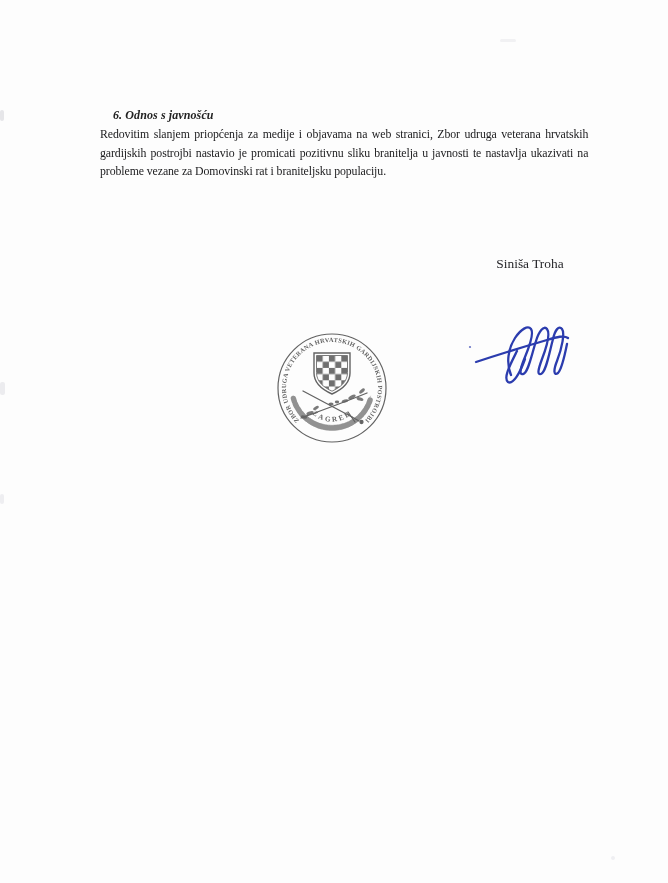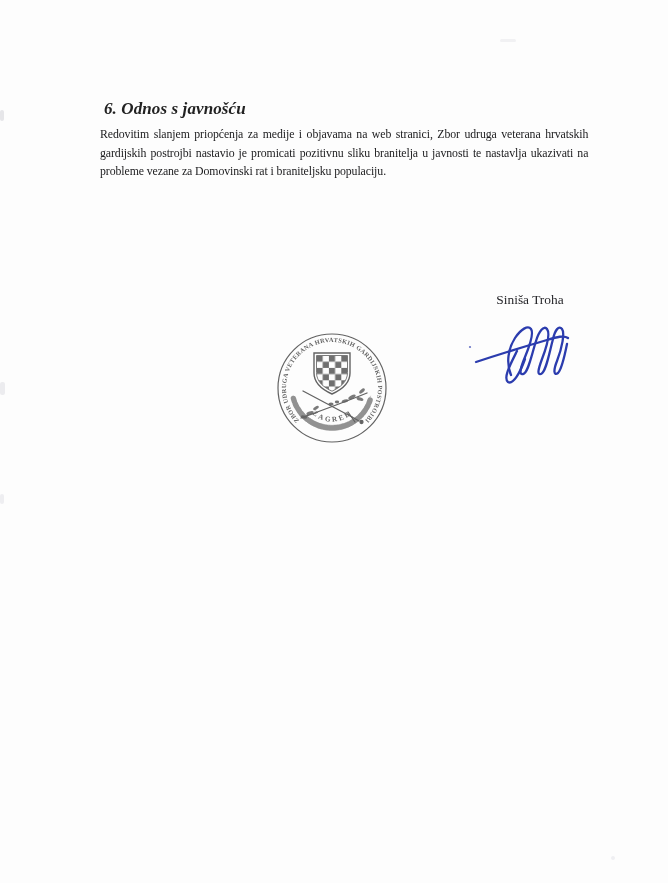--- a/index.html
+++ b/index.html
@@ -6,43 +6,43 @@
   .page{
     position:relative;
     width:668px;height:883px;
     background:#fdfdfd;
     overflow:hidden;
     font-family:"Liberation Serif", serif;
     color:#1d1d1f;
   }
   .heading{
     position:absolute;left:100px;top:95px;
-    margin:4px;
-    font-size:17px;font-weight:bold;font-style:italic;
+    margin:13px;
+    font-size:12px;font-weight:bold;font-style:italic;
     letter-spacing:.1px;
     color:#222;
   }
   .body-text{
     position:absolute;left:100px;top:125px;
     margin:0;
     width:545px;
     transform:scaleX(.896);
     transform-origin:0 0;
     font-size:13.2px;line-height:18.6px;
     text-align:justify;
     letter-spacing:-.1px;
     color:#202022;
   }
   .sig-block{
     position:absolute;left:433px;top:255px;width:166px;
     text-align:center;
     font-size:13.4px;line-height:18.5px;
     color:#26262a;
   }
-  .sig-name{transform:translateX(14px);margin-top:36px;}
+  .sig-name{transform:translateX(14px);}
   .signature-svg{
     position:absolute;left:450px;top:308px;width:130px;height:88px;
   }
   .stamp-svg{
     position:absolute;left:274px;top:330px;width:116px;height:116px;
     opacity:.92;
   }
   .stamp-svg text{
     font-family:"Liberation Serif", serif;
     font-weight:bold;

